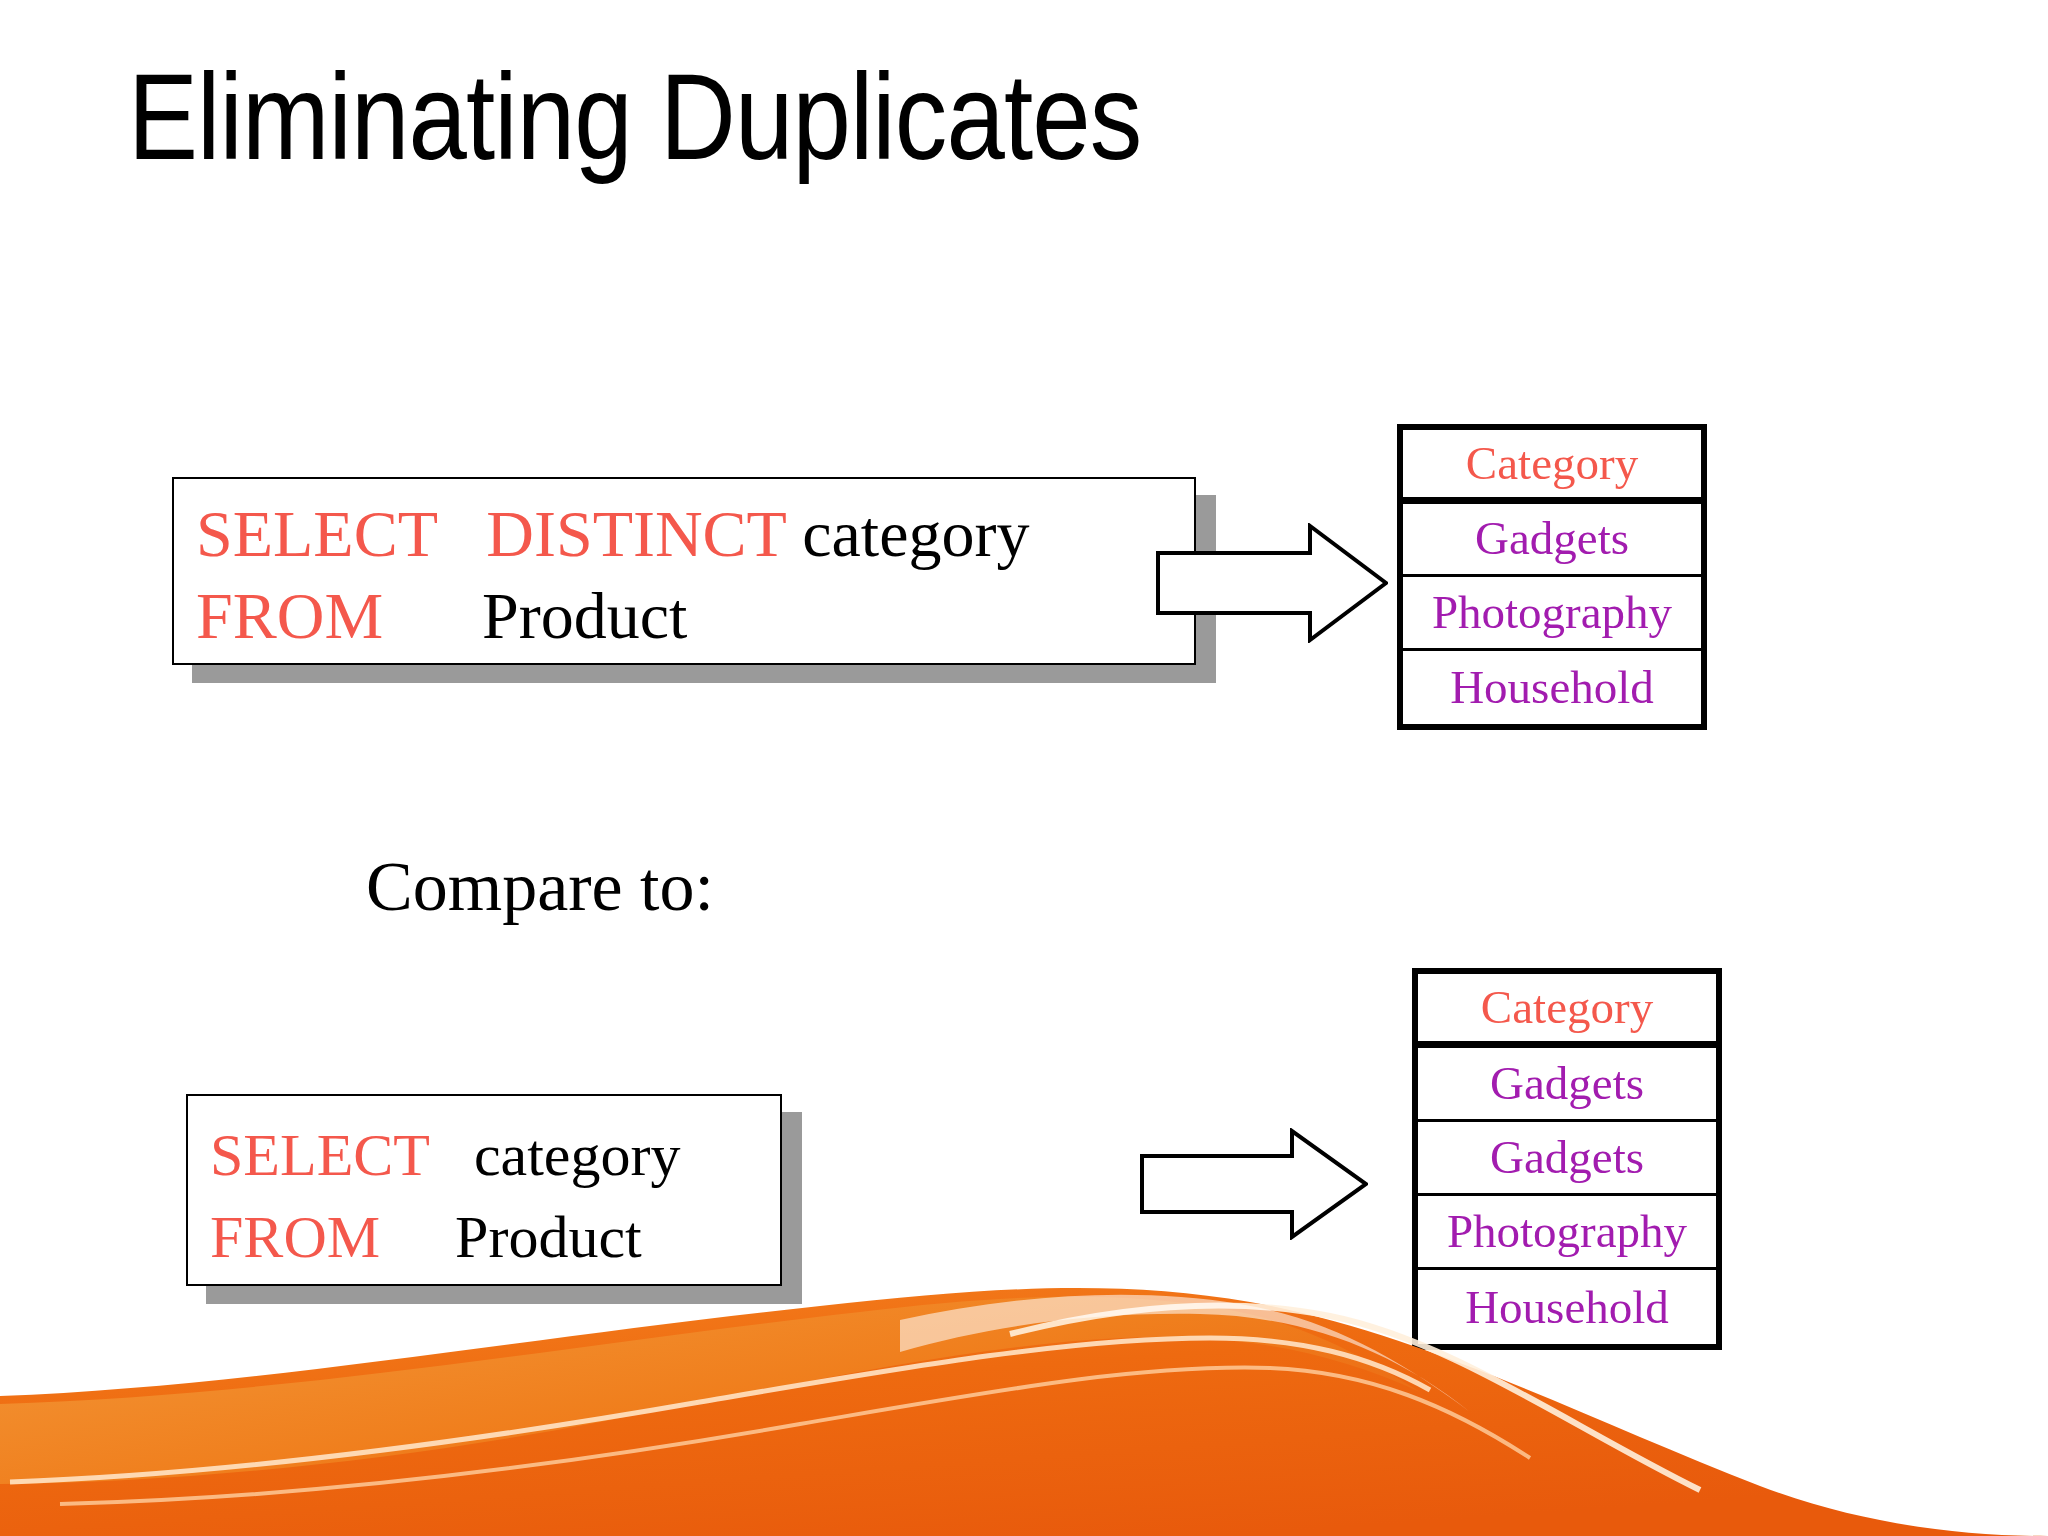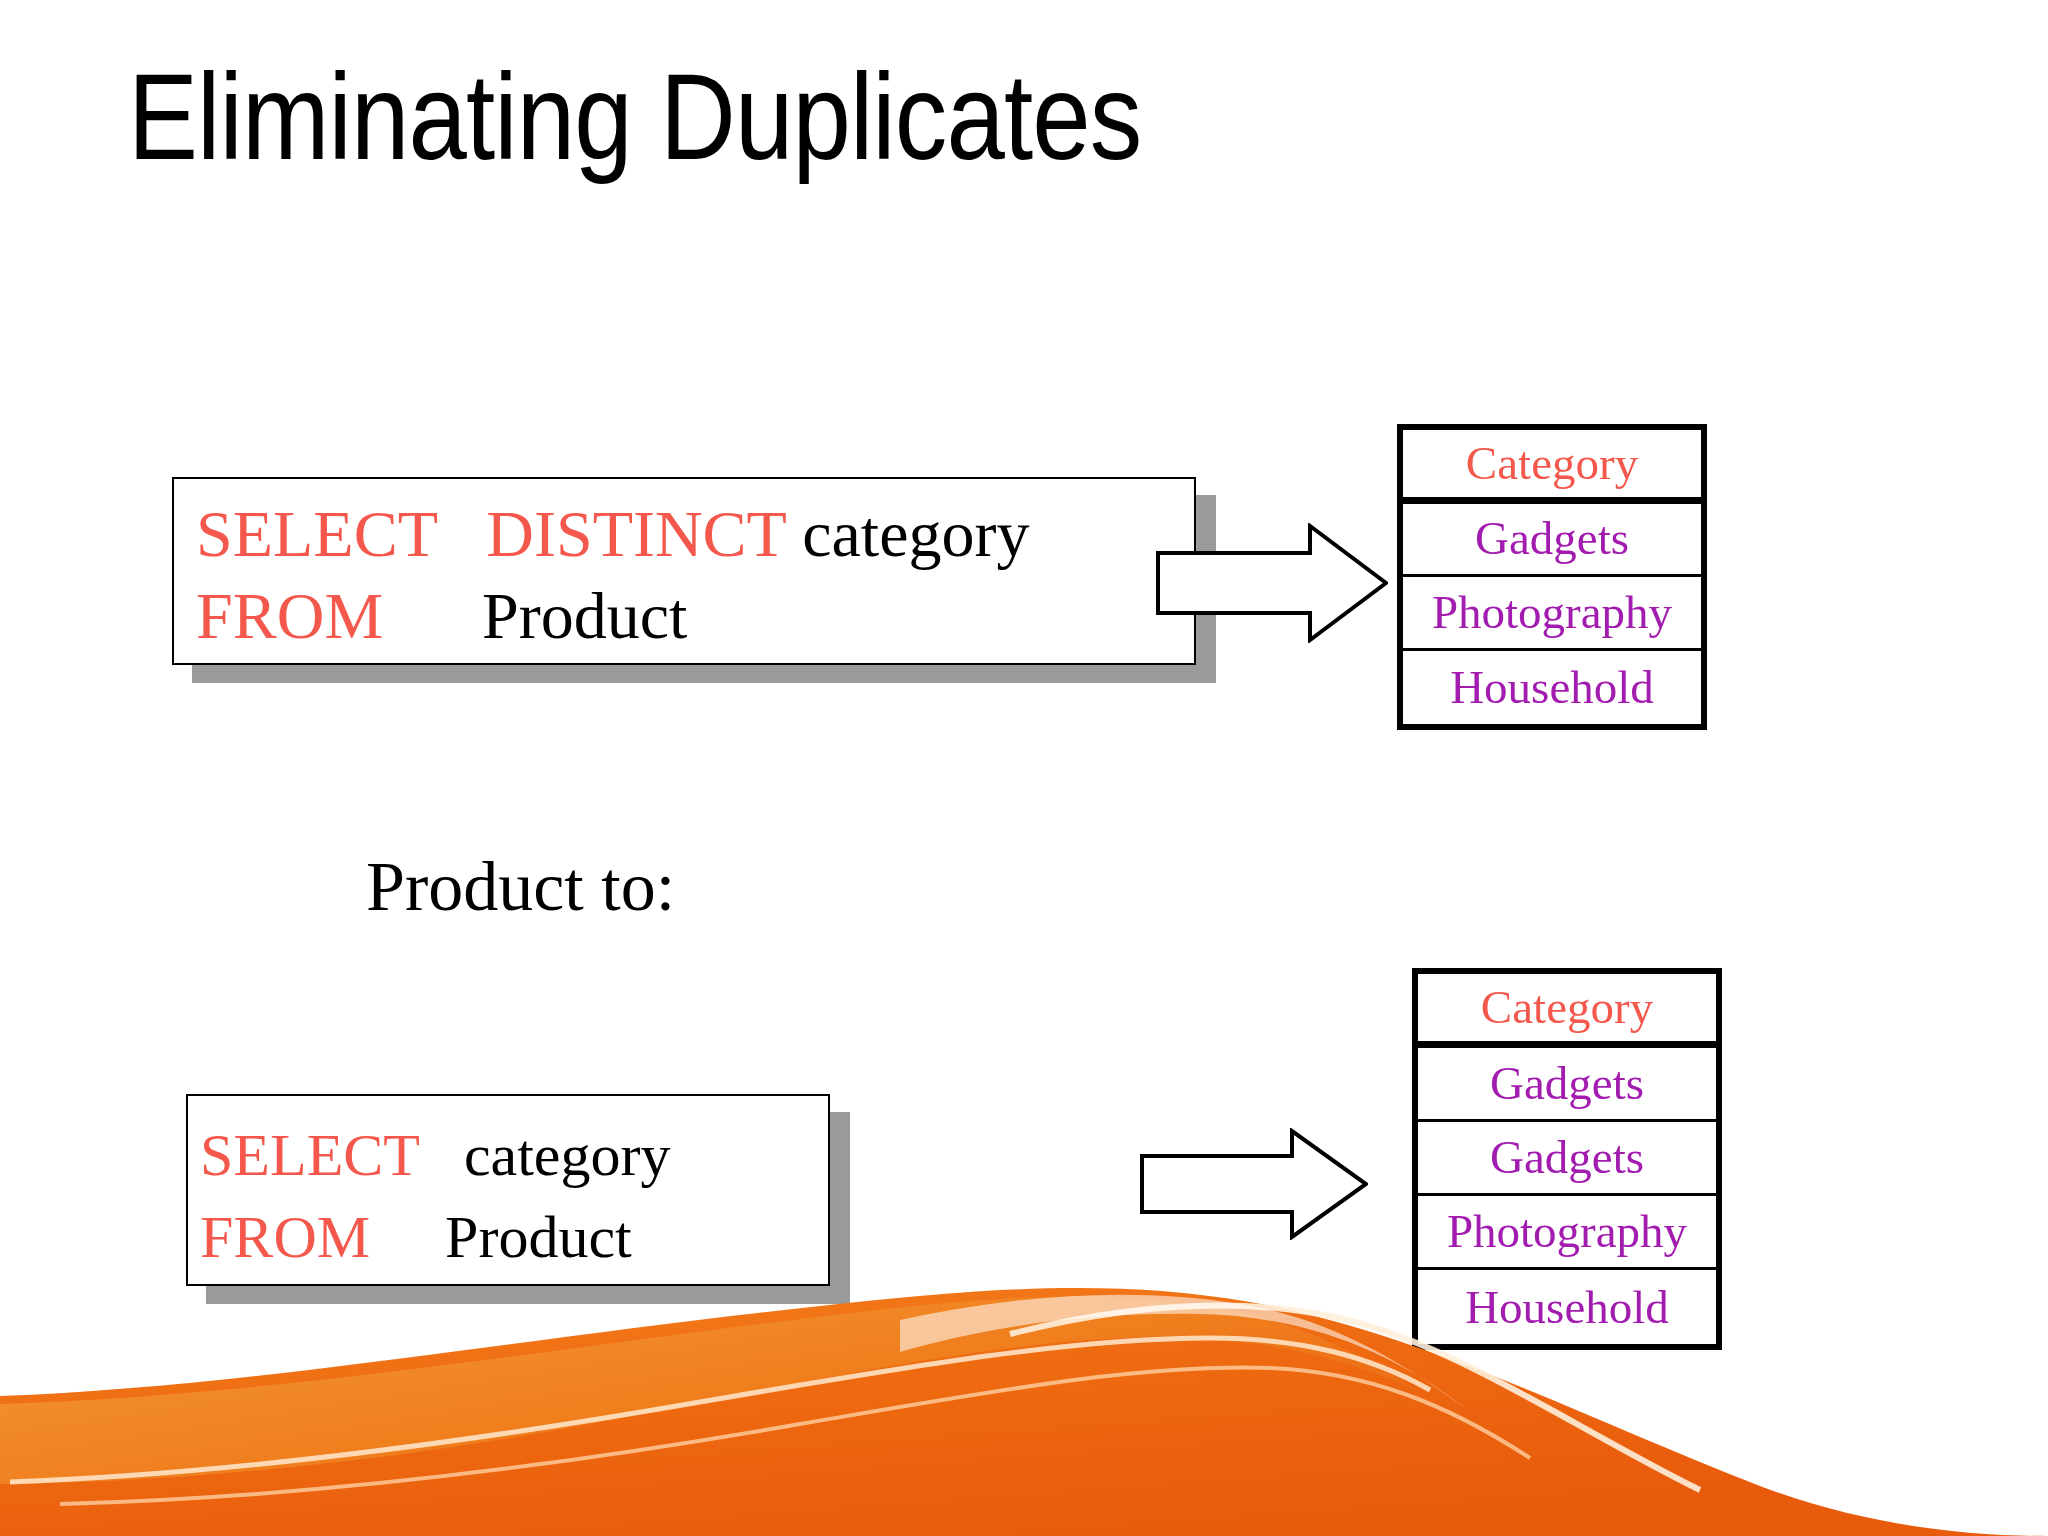--- a/index.html
+++ b/index.html
@@ -58,23 +58,23 @@
     padding: 14px 0 0 22px;
   }
   #sql-box-1 .sql-line {
     font-size: 66px;
     line-height: 82px;
   }
 
   #sql-box-2 {
     left: 186px;
     top: 1094px;
-    width: 644px;
+    width: 596px;
     height: 192px;
-    padding: 18px 0 0 12px;
+    padding: 18px 0 0 22px;
   }
   #sql-box-2 .sql-line {
     font-size: 60px;
     line-height: 82px;
   }
 
   
   #compare-label {
     position: absolute;
     left: 366px;
@@ -185,21 +185,21 @@
     </svg>
   </div>
 
   <div id="result-table-1" class="result-table">
     <div class="result-row header">Category</div>
     <div class="result-row">Gadgets</div>
     <div class="result-row">Photography</div>
     <div class="result-row">Household</div>
   </div>
 
-  <div id="compare-label">Product to:</div>
+  <div id="compare-label">Compare to:</div>
 
   <div id="sql-box-2" class="sql-box">
     <div class="sql-line"><span class="kw">SELECT</span>   <span>category</span></div>
     <div class="sql-line"><span class="kw">FROM</span>     <span>Product</span></div>
   </div>
 
   <div id="arrow-2" class="arrow">
     <svg viewBox="0 0 228 112" preserveAspectRatio="none" xmlns="http://www.w3.org/2000/svg">
       <polygon points="2,28 152,28 152,3 226,56 152,109 152,84 2,84" fill="#ffffff" stroke="#000000" stroke-width="4"></polygon>
     </svg>

